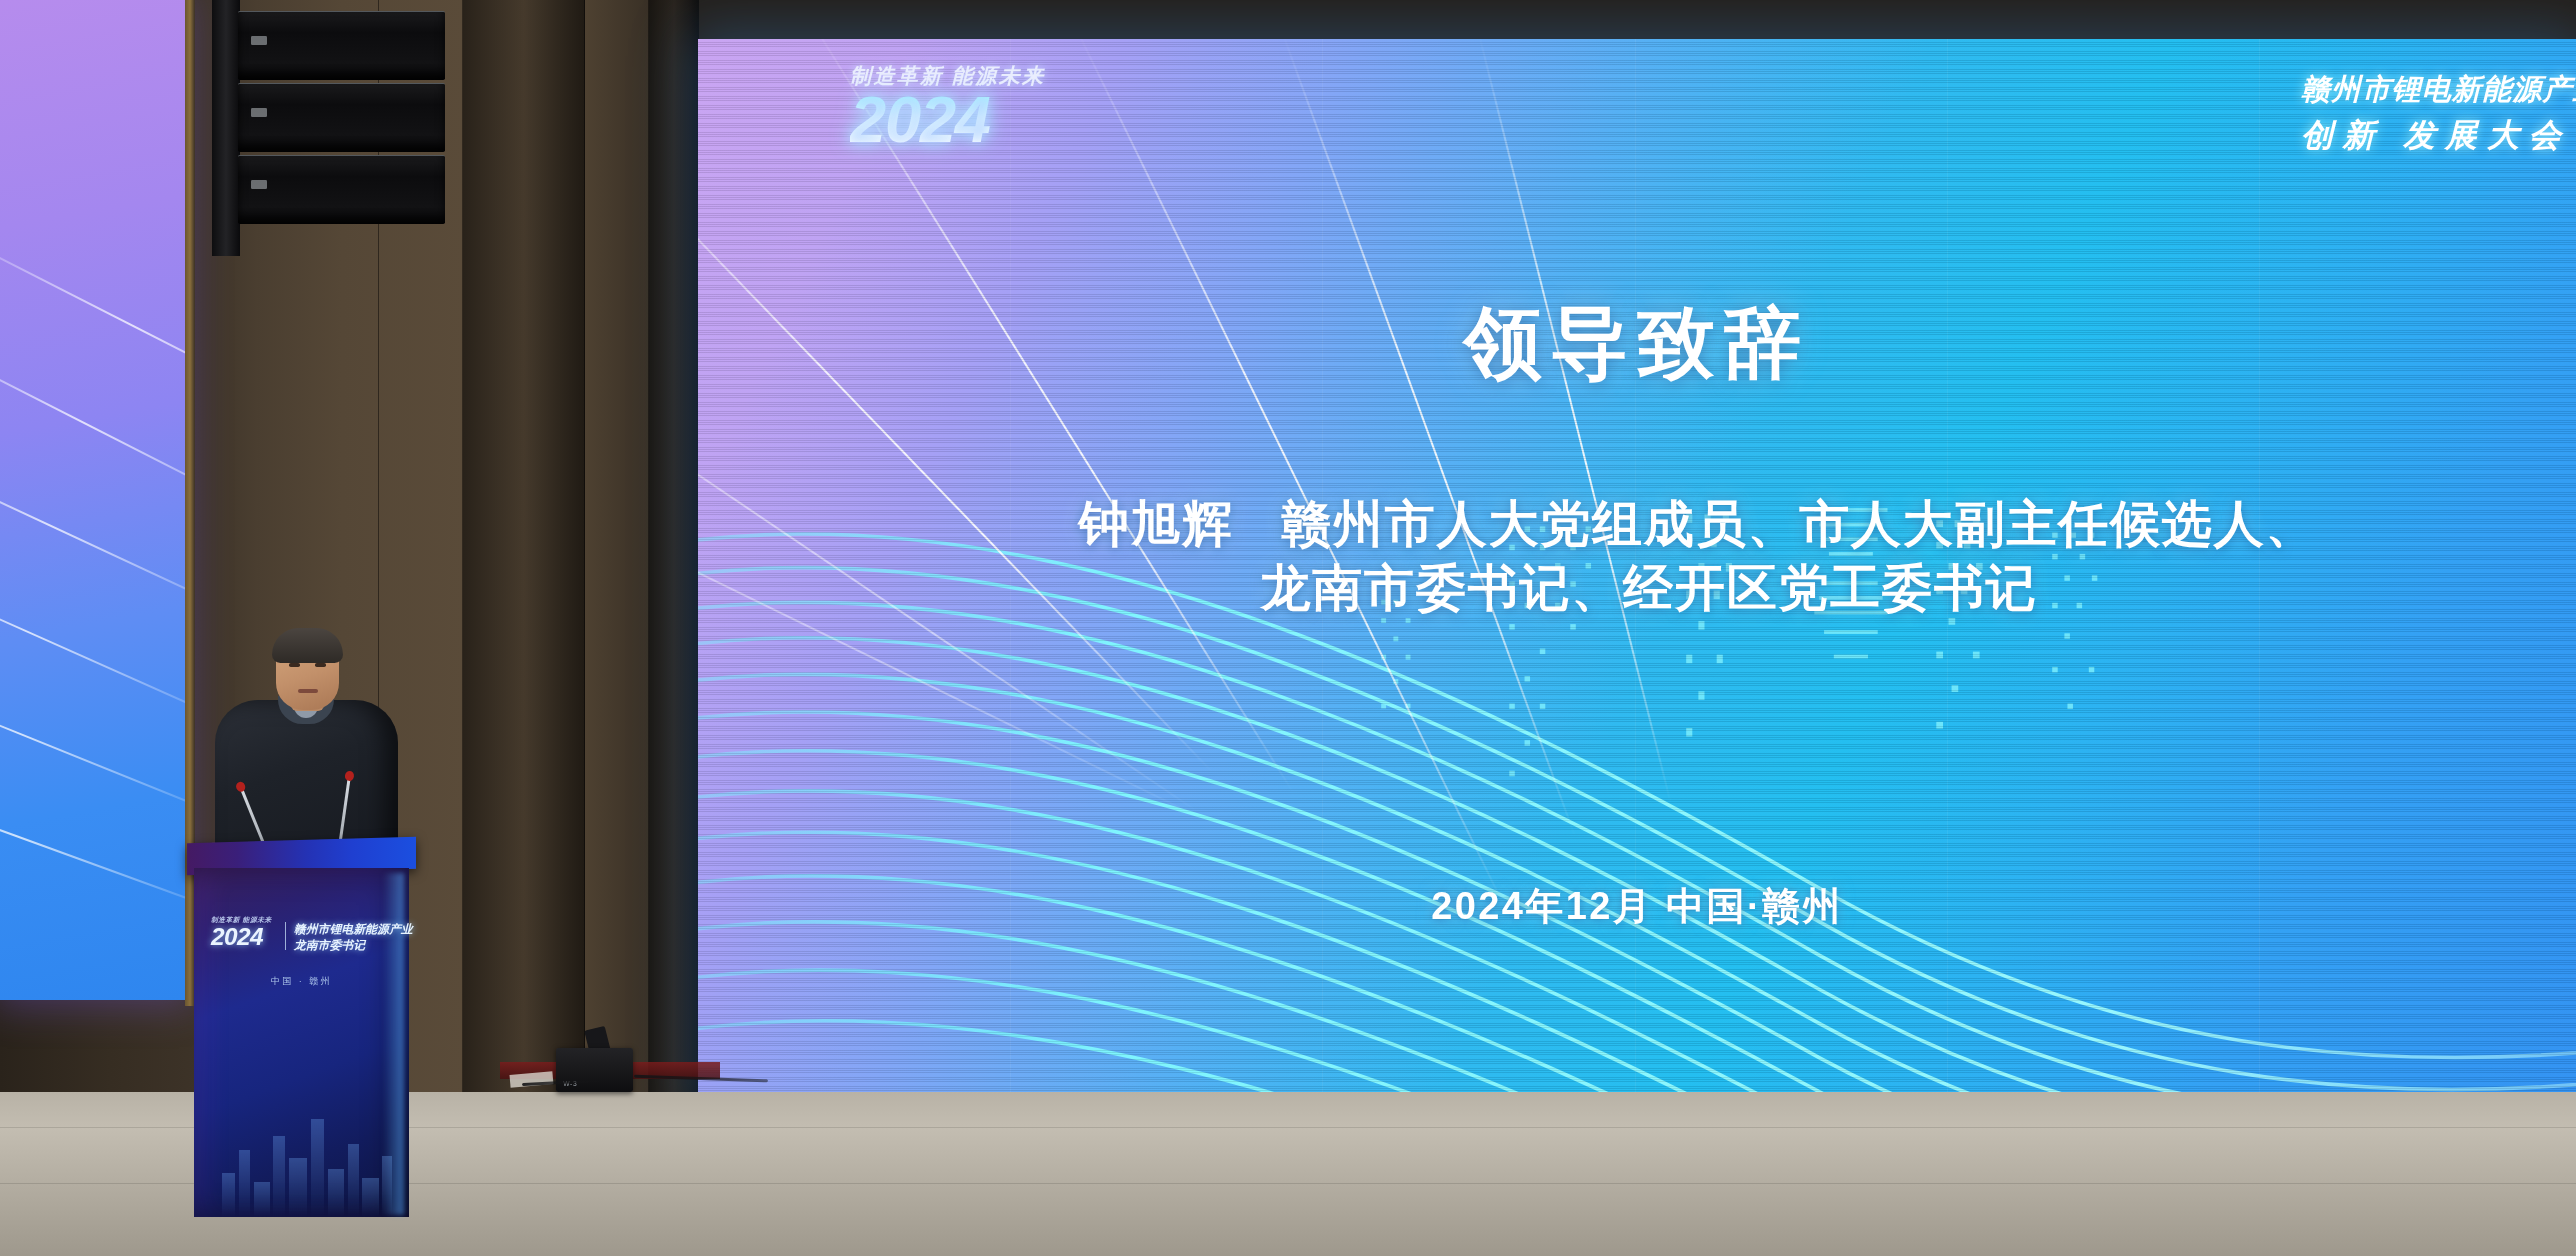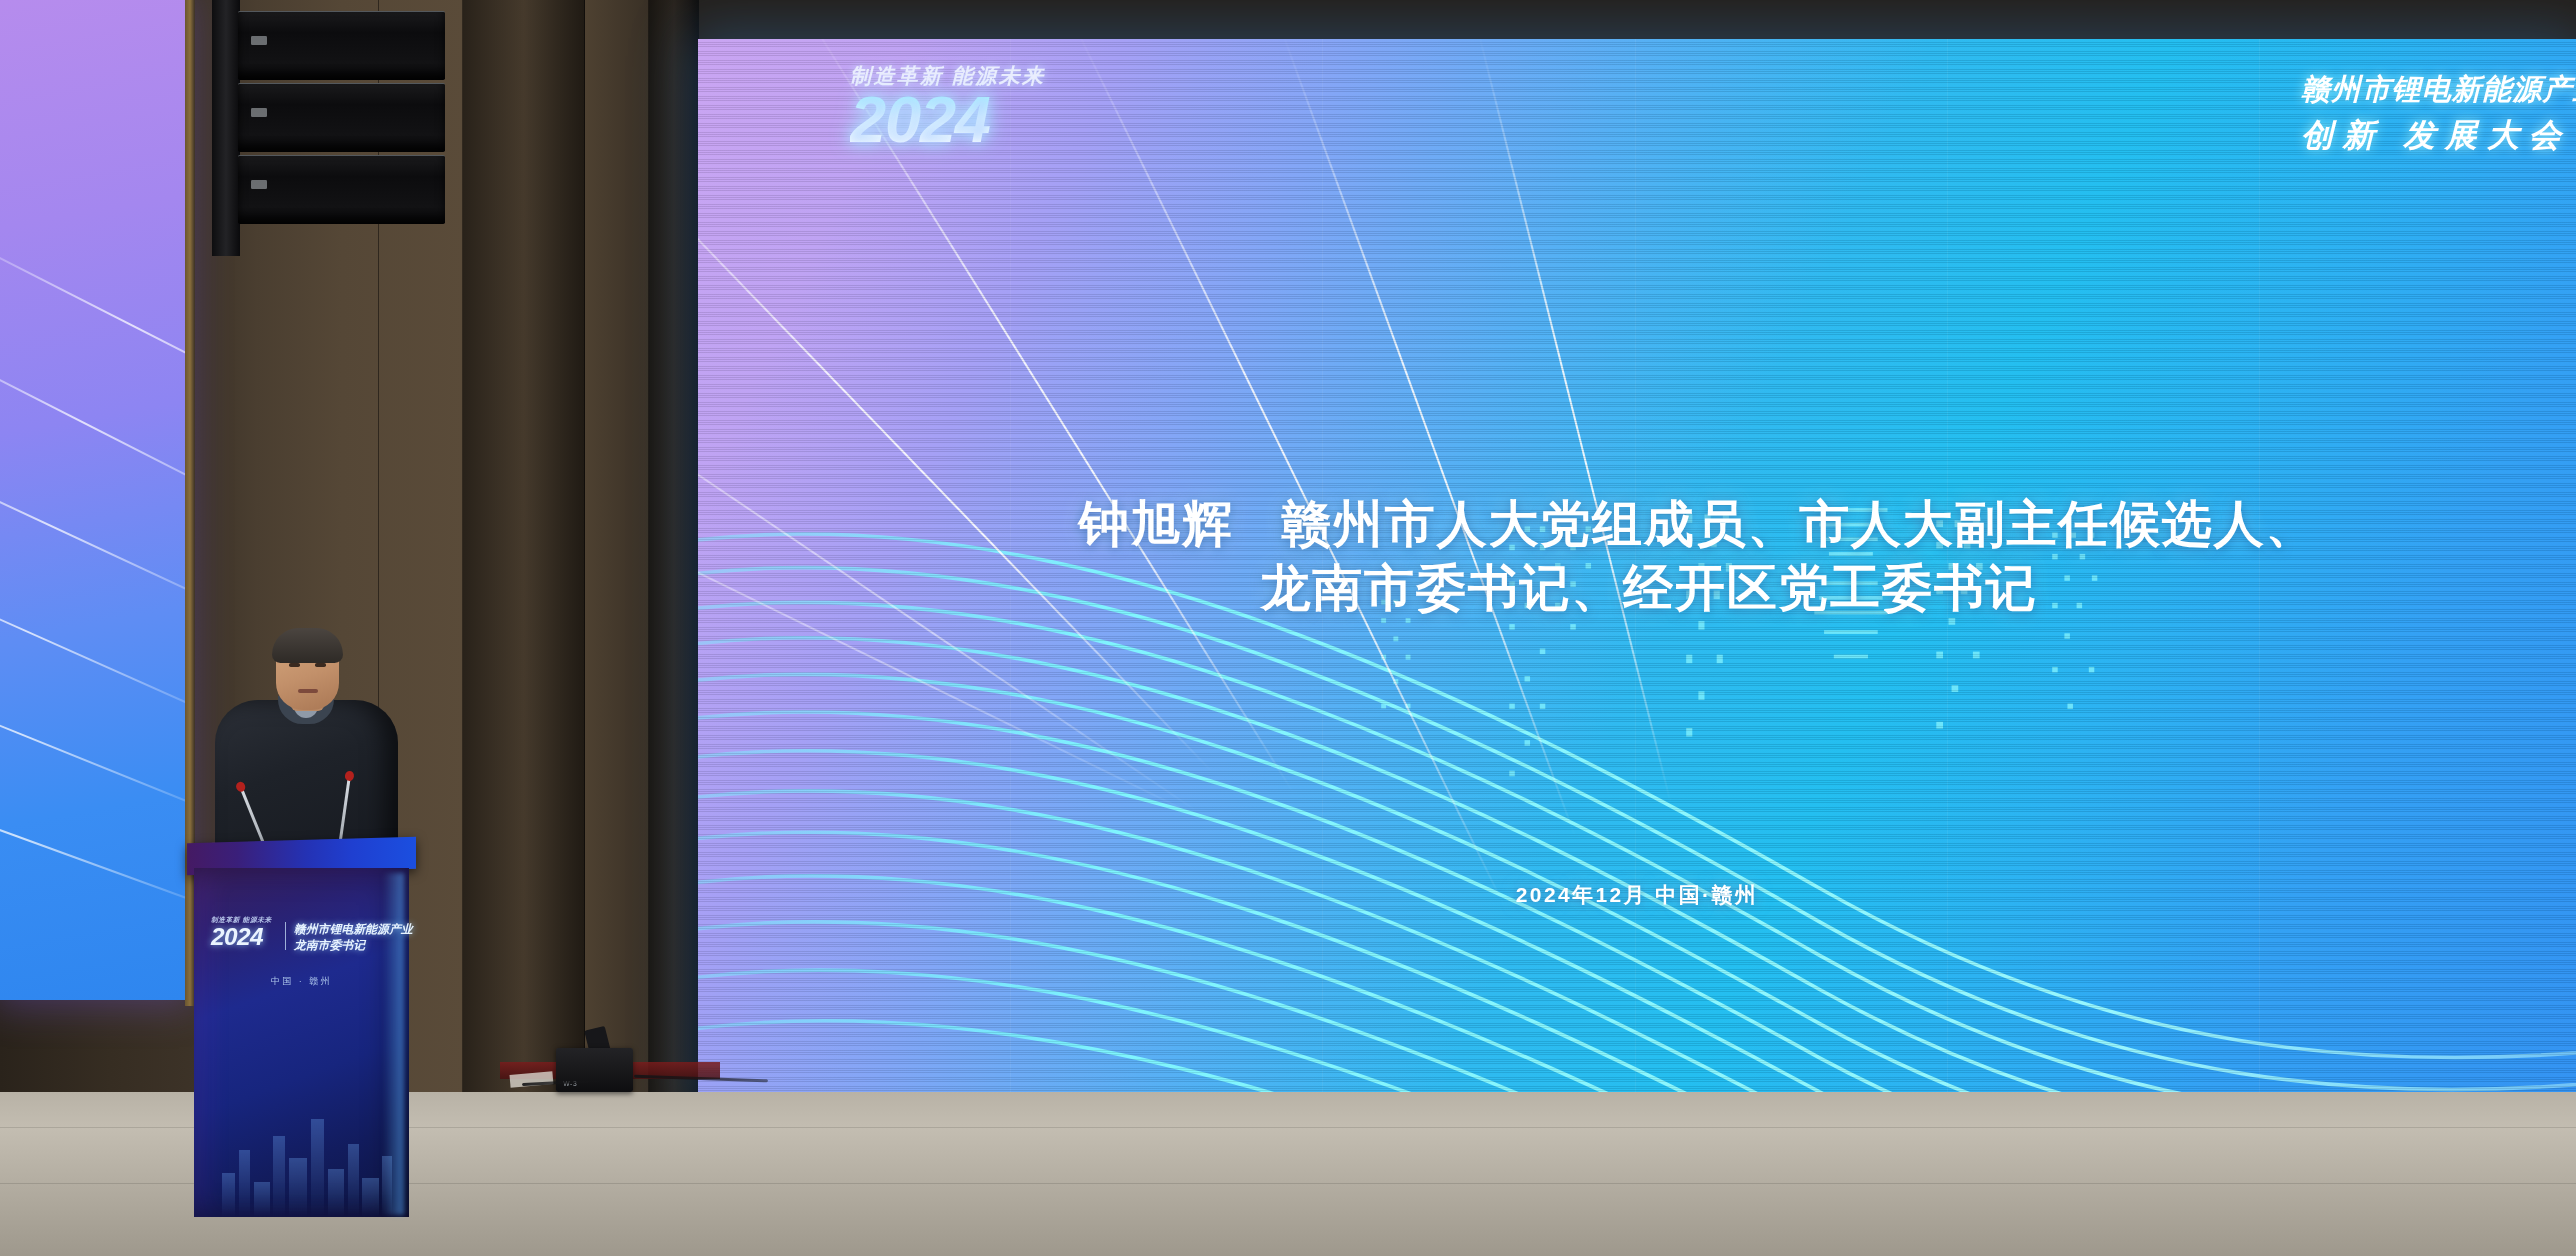--- a/index.html
+++ b/index.html
@@ -128,21 +128,21 @@
     position:absolute; left:37px; right:-85px; top:453px;
     text-align:center; color:#ffffff;
     font-size:50px; font-weight:600; line-height:1.28;
     letter-spacing:1.8px; white-space:nowrap;
     text-shadow:0 1.8px 11px rgba(10,70,140,.5), 0 0 21px rgba(190,235,255,.45);
   }
   .subline .row2{margin-left:-98px;}
   .dateline{
     position:absolute; left:0; right:0; top:842px;
     text-align:center; color:#ffffff;
-    font-size:21px; font-weight:700; letter-spacing:2.4px;
+    font-size:38px; font-weight:700; letter-spacing:2.4px;
     text-shadow:0 1.2px 8.5px rgba(10,70,140,.5), 0 0 16px rgba(190,235,255,.5);
   }
 
   
   .array{position:absolute; left:238px; top:0; width:220px; height:244px;}
   .array .box{
     position:absolute; left:0; width:207px; height:68px;
     background:linear-gradient(180deg,#1a1a1c,#0c0c0e 30%,#121214 75%,#050506);
     border-top:1.2px solid rgba(180,190,200,.45);
     border-radius:1.8px;
@@ -468,20 +468,21 @@
         <div class="brand-left">
           <div class="tag">制造革新 能源未来</div>
           <div class="yr">2024</div>
         </div>
 
         <div class="brand-right">
           <div class="l1">赣州市锂电新能源产业</div>
           <div class="l2">创新 发展大会</div>
         </div>
 
+        <div class="headline">领导致辞</div>
 
         <div class="subline">
           <div>
             <span>钟旭辉</span>
             &nbsp;&nbsp;<span>赣州市人大党组成员、市人大副主任候选人、</span>
           </div>
           <div class="row2">龙南市委书记、经开区党工委书记</div>
         </div>
 
         <div class="dateline">2024年12月  中国·赣州</div>

